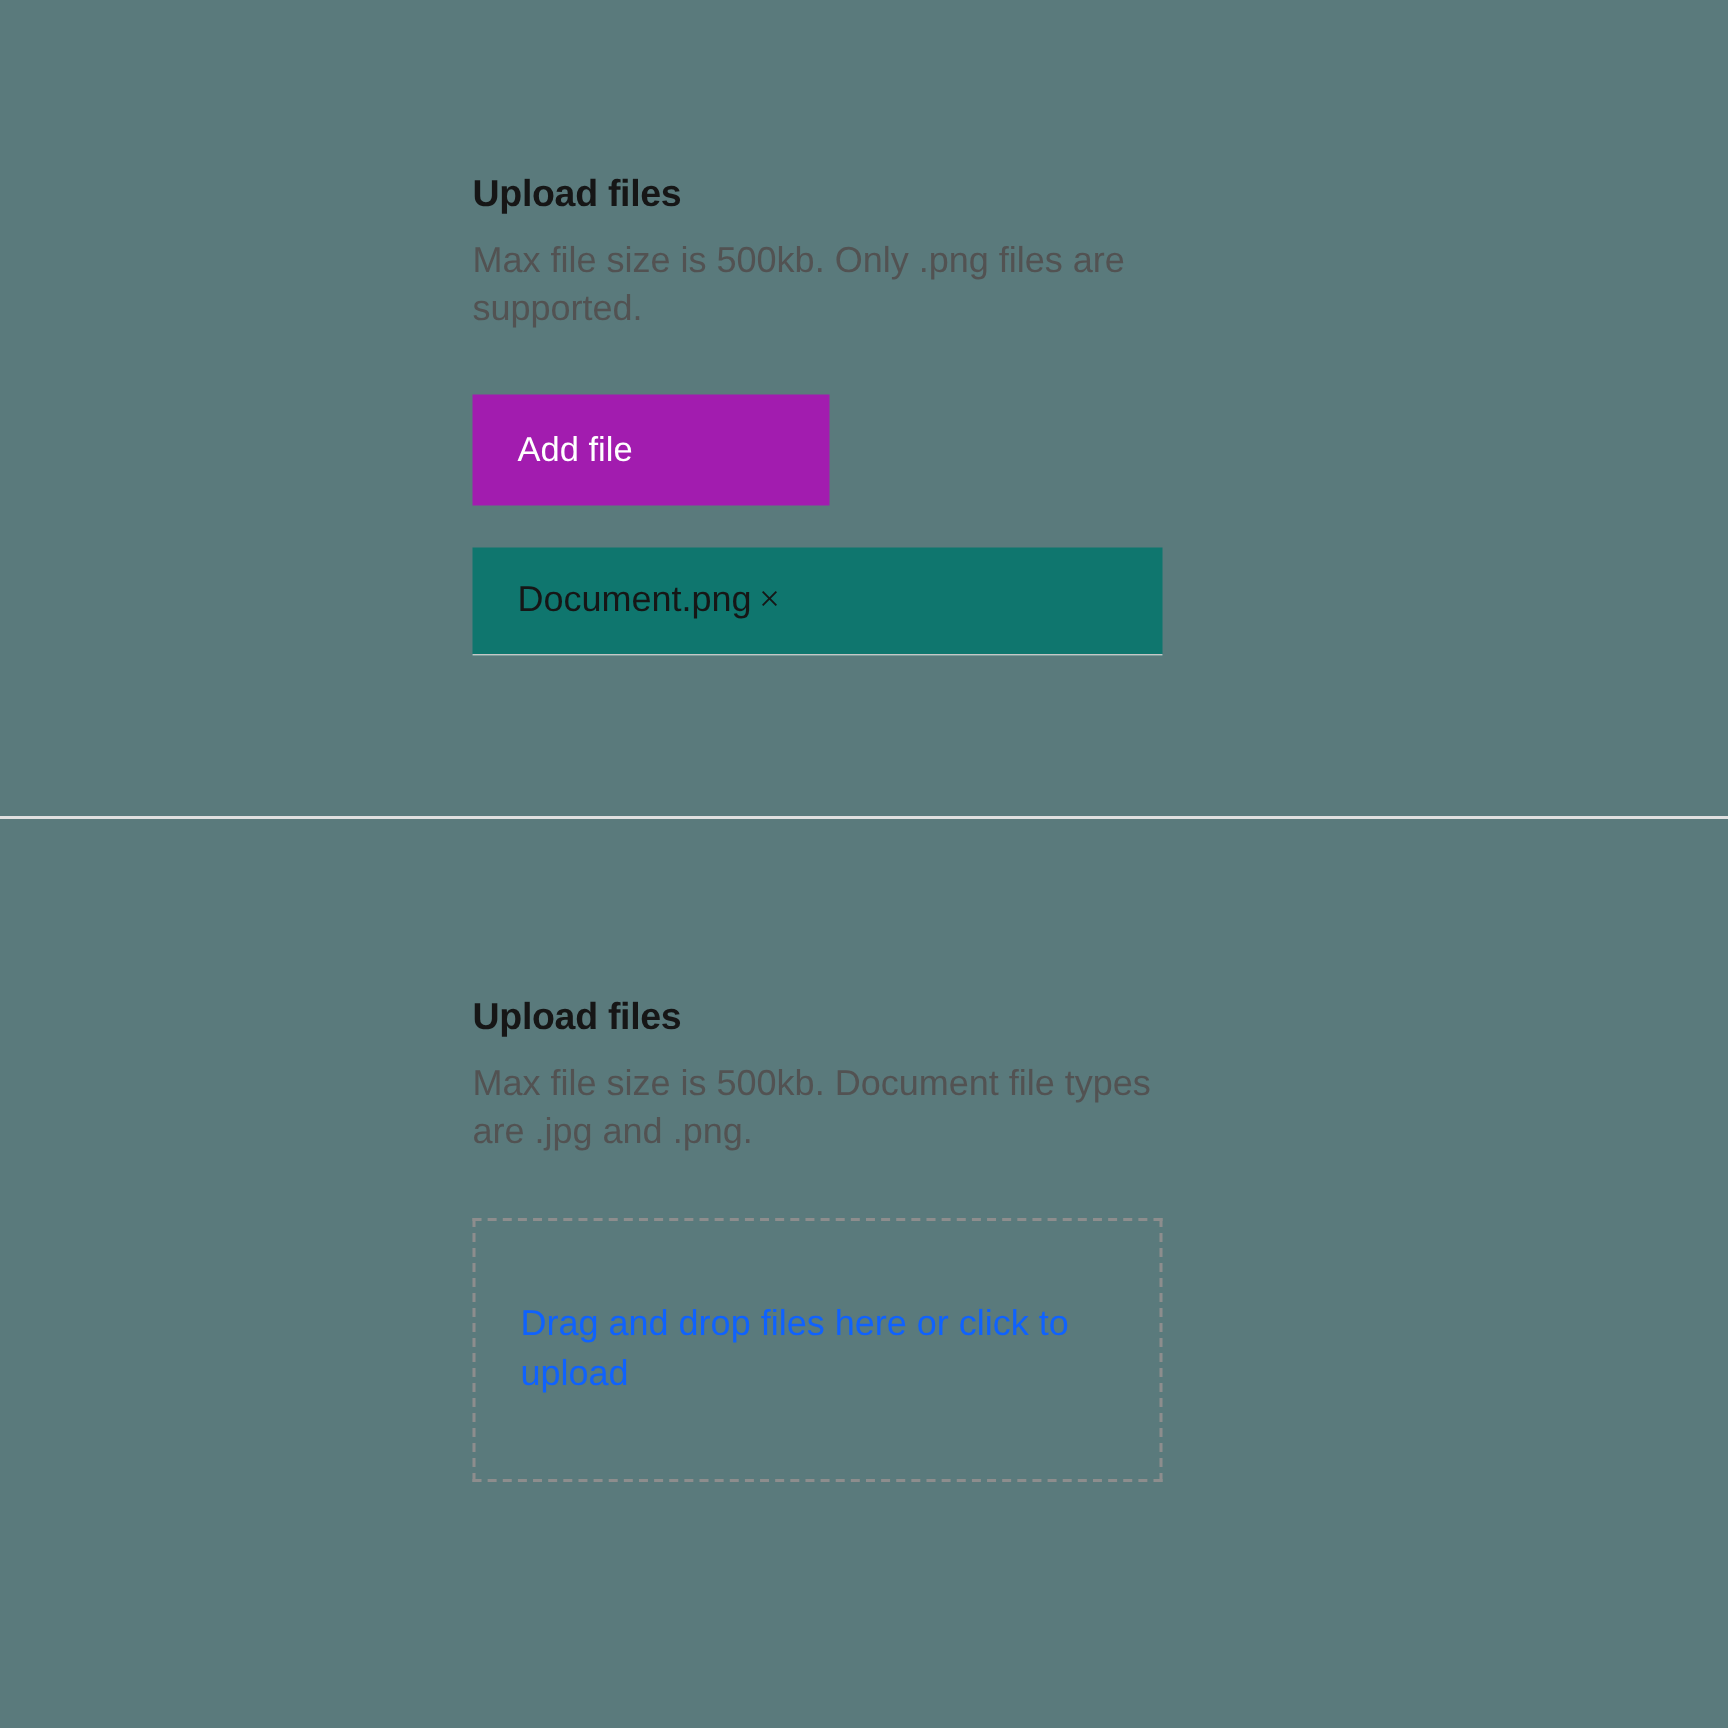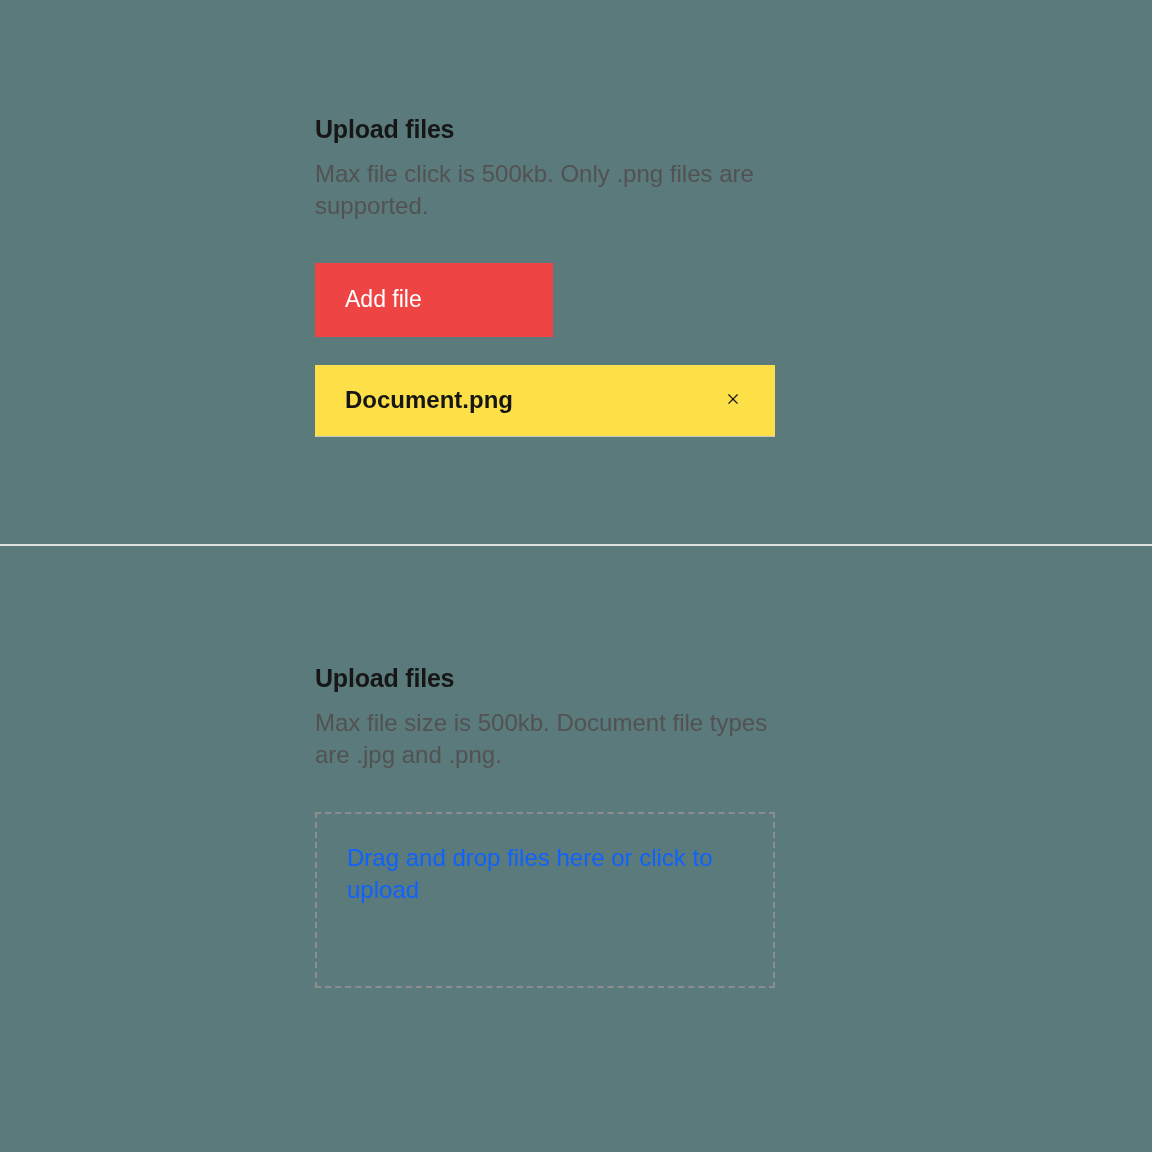--- a/index.html
+++ b/index.html
@@ -47,43 +47,42 @@
     .description {
       font-size: 24px;
       font-weight: 400;
       color: #525252;
       line-height: 1.35;
       margin-bottom: 40px;
     }
     .add-file-btn {
       display: inline-flex;
       align-items: center;
-      background-color: #ef4444;
+      background-color: #a21caf;
       color: #ffffff;
       border: none;
       font-size: 23px;
       font-weight: 400;
       padding: 22px 30px;
       width: 238px;
       height: 74px;
       cursor: pointer;
       font-family: inherit;
       text-align: left;
     }
     .file-item {
       display: flex;
       align-items: center;
-      justify-content: space-between;
-      background-color: #fde047;
+      justify-content: flex-start;
+      background-color: #0f766e;
       width: 460px;
       height: 72px;
       padding: 0 30px;
       margin-top: 28px;
       border-bottom: 1px solid #c6c6c6;
-      font-weight: bold;
     }
     .file-name {
       font-size: 24px;
       color: #161616;
     }
     .remove-btn {
       background: none;
       border: none;
       cursor: pointer;
       display: flex;
@@ -97,36 +96,36 @@
       width: 20px;
       height: 20px;
     }
     .dropzone {
       width: 460px;
       height: 176px;
       border: 2px dashed #8d8d8d;
       padding: 28px 30px;
       cursor: pointer;
       display: flex;
-      align-items: flex-start;
+      align-items: center;
     }
     .dropzone-text {
       font-size: 24px;
       font-weight: 400;
       color: #0f62fe;
       line-height: 1.35;
     }
   </style>
 </head>
 <body>
 
 <div class="section section-top">
   <div class="upload-container top-container">
     <h2 class="title">Upload files</h2>
-    <p class="description">Max file click is 500kb. Only .png files are supported.</p>
+    <p class="description">Max file size is 500kb. Only .png files are supported.</p>
     <button class="add-file-btn">Add file</button>
     <div class="file-item">
       <span class="file-name">Document.png</span>
       <button class="remove-btn">
         <span>
           <svg viewBox="0 0 32 32" fill="#161616" xmlns="http://www.w3.org/2000/svg">
             <path d="M24 9.4L22.6 8 16 14.6 9.4 8 8 9.4 14.6 16 8 22.6 9.4 24 16 17.4 22.6 24 24 22.6 17.4 16z"></path>
           </svg>
         </span>
       </button>

